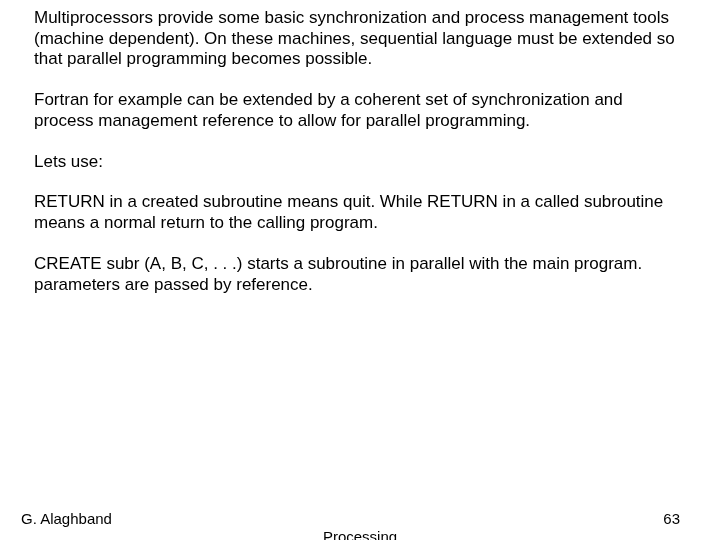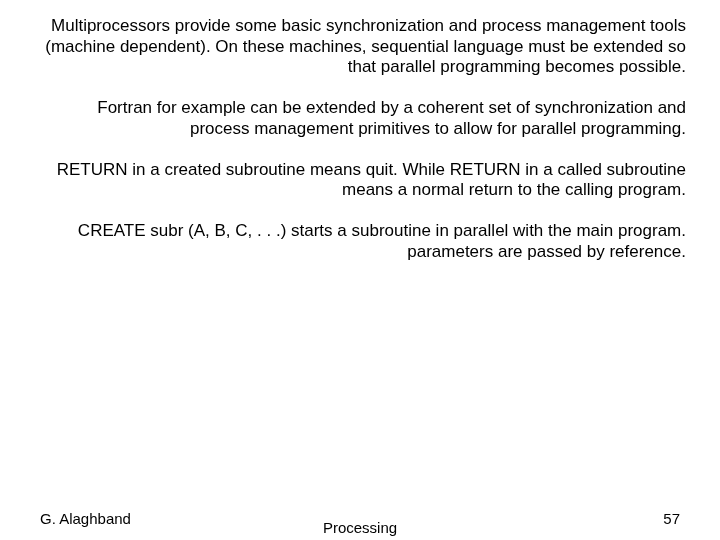--- a/index.html
+++ b/index.html
@@ -8,57 +8,57 @@
     height: 540px;
     background: #ffffff;
     font-family: Arial, Helvetica, sans-serif;
     font-size: 17px;
     line-height: 1.22;
     color: #000000;
     position: relative;
     overflow: hidden;
   }
   .content {
-    padding: 16px 34px 0 34px;
-    text-align: right;
+    padding: 8px 34px 0 34px;
   }
   .para {
     margin-bottom: 20px;
   }
   .footer {
     position: absolute;
     bottom: 12px;
     left: 0;
     width: 100%;
-    padding: 0 40px 0 40px;
+    padding: 0 40px 0 21px;
     display: flex;
     justify-content: space-between;
-    align-items: center;
+    align-items: flex-start;
     font-size: 15px;
   }
   .footer-center {
     text-align: center;
     flex: 0 0 auto;
     position: absolute;
     left: 50%;
     transform: translateX(-50%);
   }
   .footer-left { flex: 0 0 auto; }
   .footer-right { flex: 0 0 auto; }
 </style>
 </head>
 <body>
 
 <div class="content">
   <p class="para">Multiprocessors provide some basic synchronization and process management tools (machine dependent).  On these machines, sequential language must be extended so that parallel programming becomes possible.</p>
-  <p class="para">Fortran for example can be extended by a coherent set of synchronization and process management primitives to allow for parallel programming.</p>
+  <p class="para">Fortran for example can be extended by a coherent set of synchronization and process management reference to allow for parallel programming.</p>
+  <p class="para">Lets use:</p>
   <p class="para">RETURN in a created subroutine means quit. While RETURN in a called subroutine means a normal return to the calling program.</p>
   <p class="para">CREATE subr (A, B, C, . . .)  starts a subroutine in parallel with the main program.  parameters are passed by reference.</p>
 </div>
 
 <div class="footer">
   <div class="footer-left">G. Alaghband</div>
   <div class="footer-center">
     <br>
     <span>Processing</span>
   </div>
-  <div class="footer-right">57</div>
+  <div class="footer-right">63</div>
 </div>
 
 </body></html>

